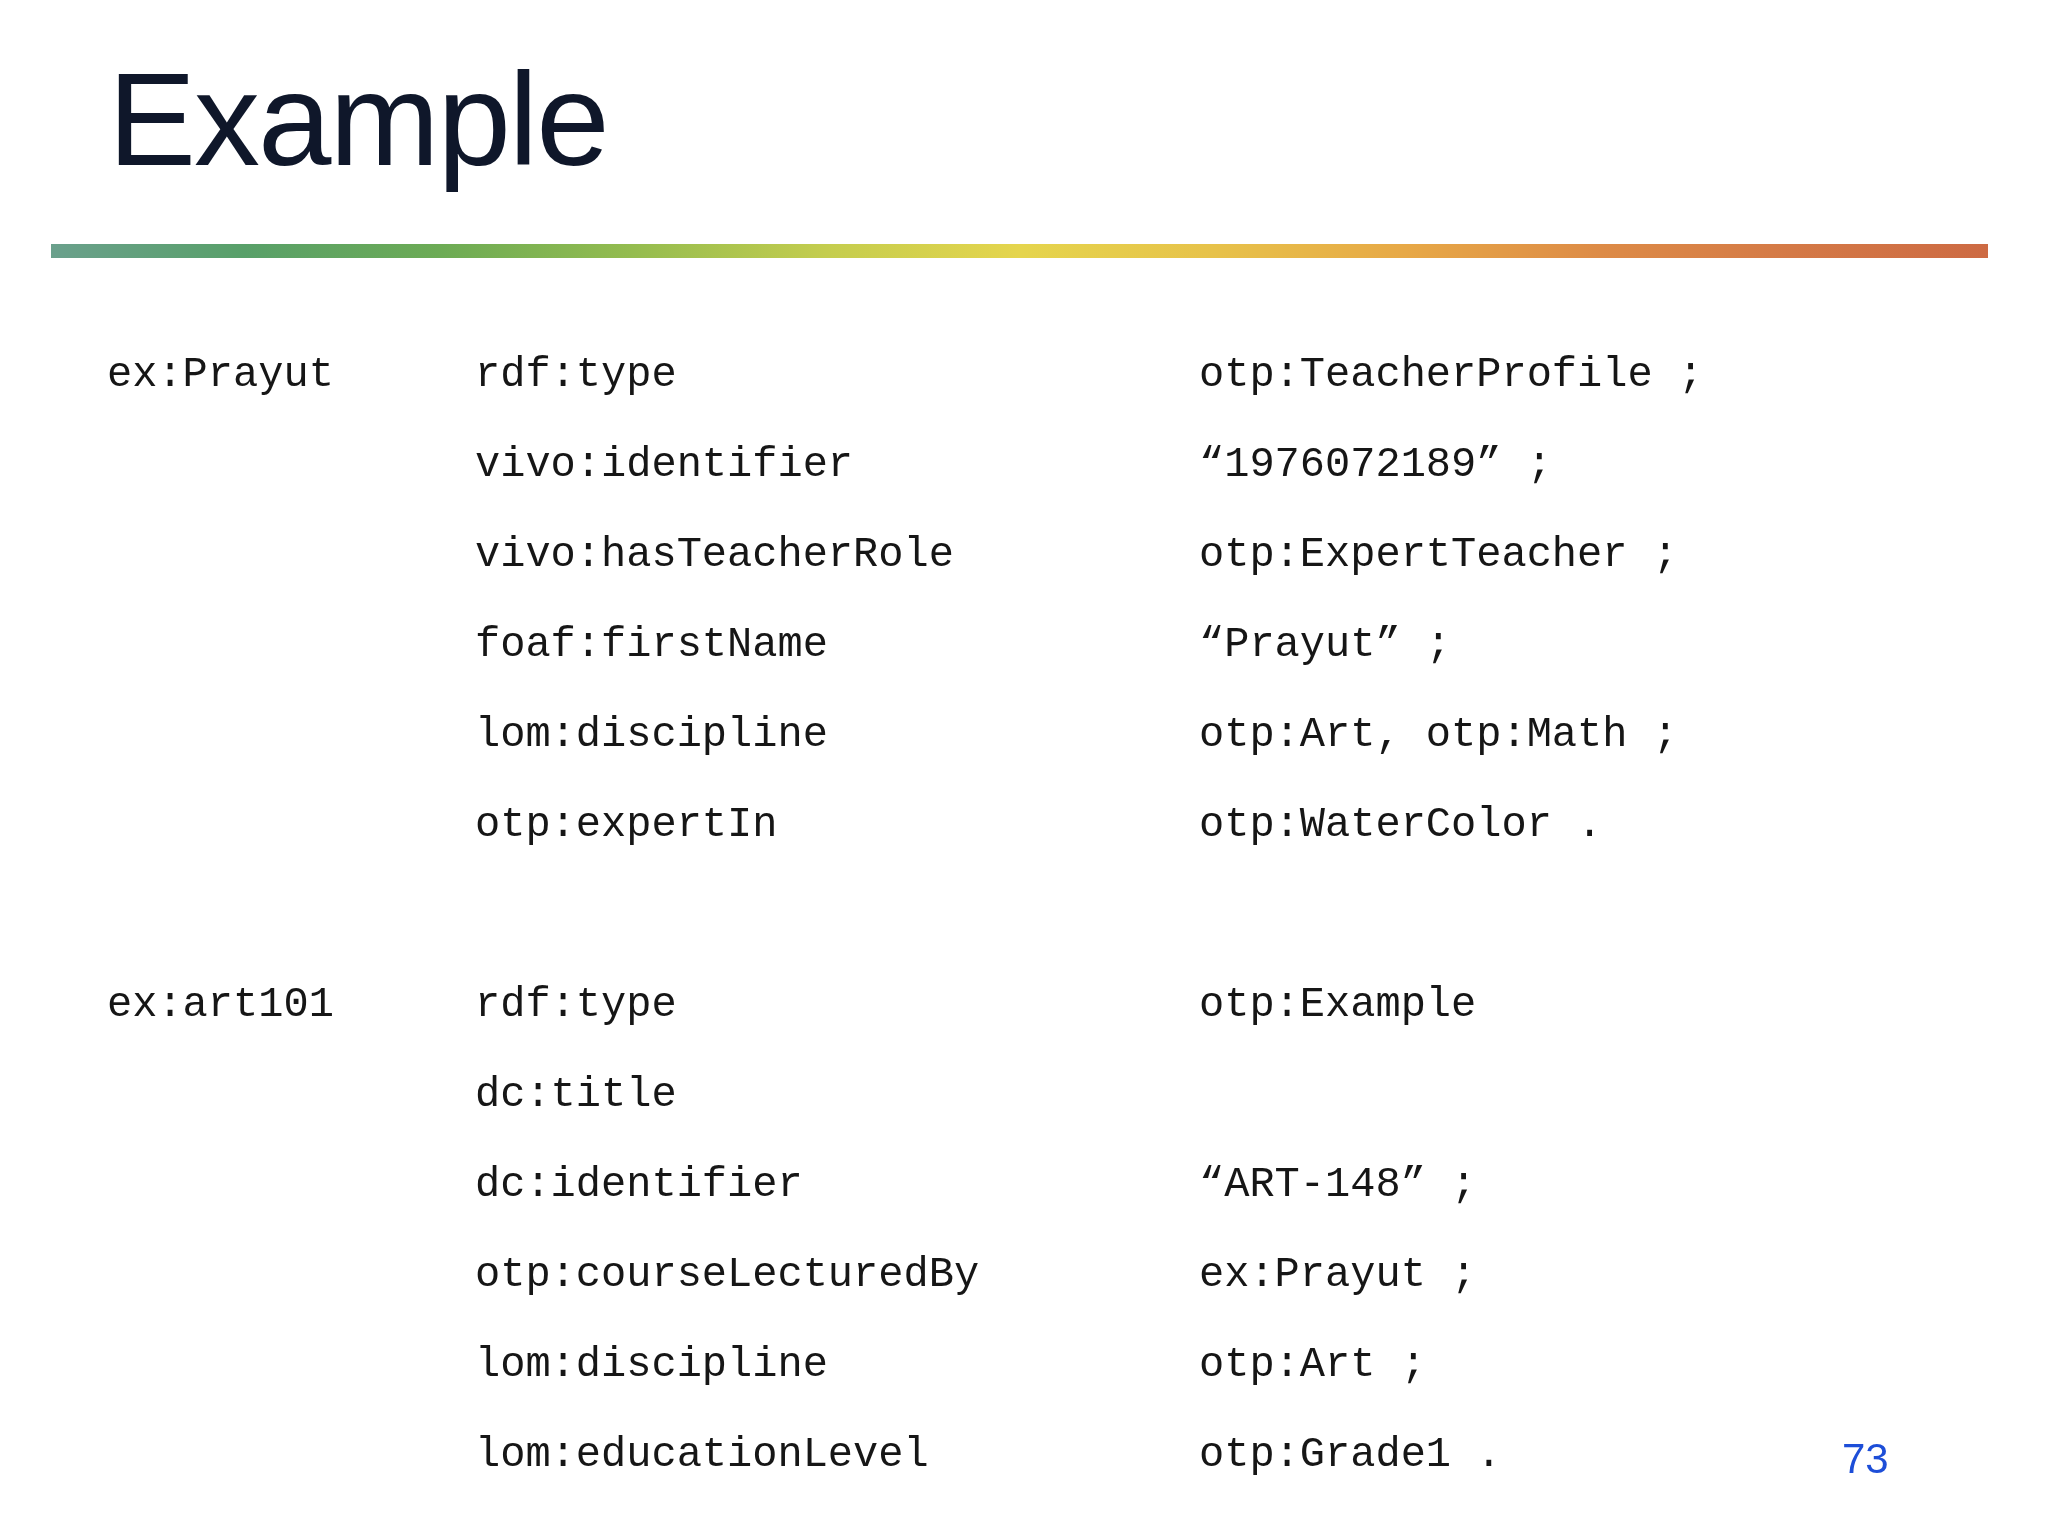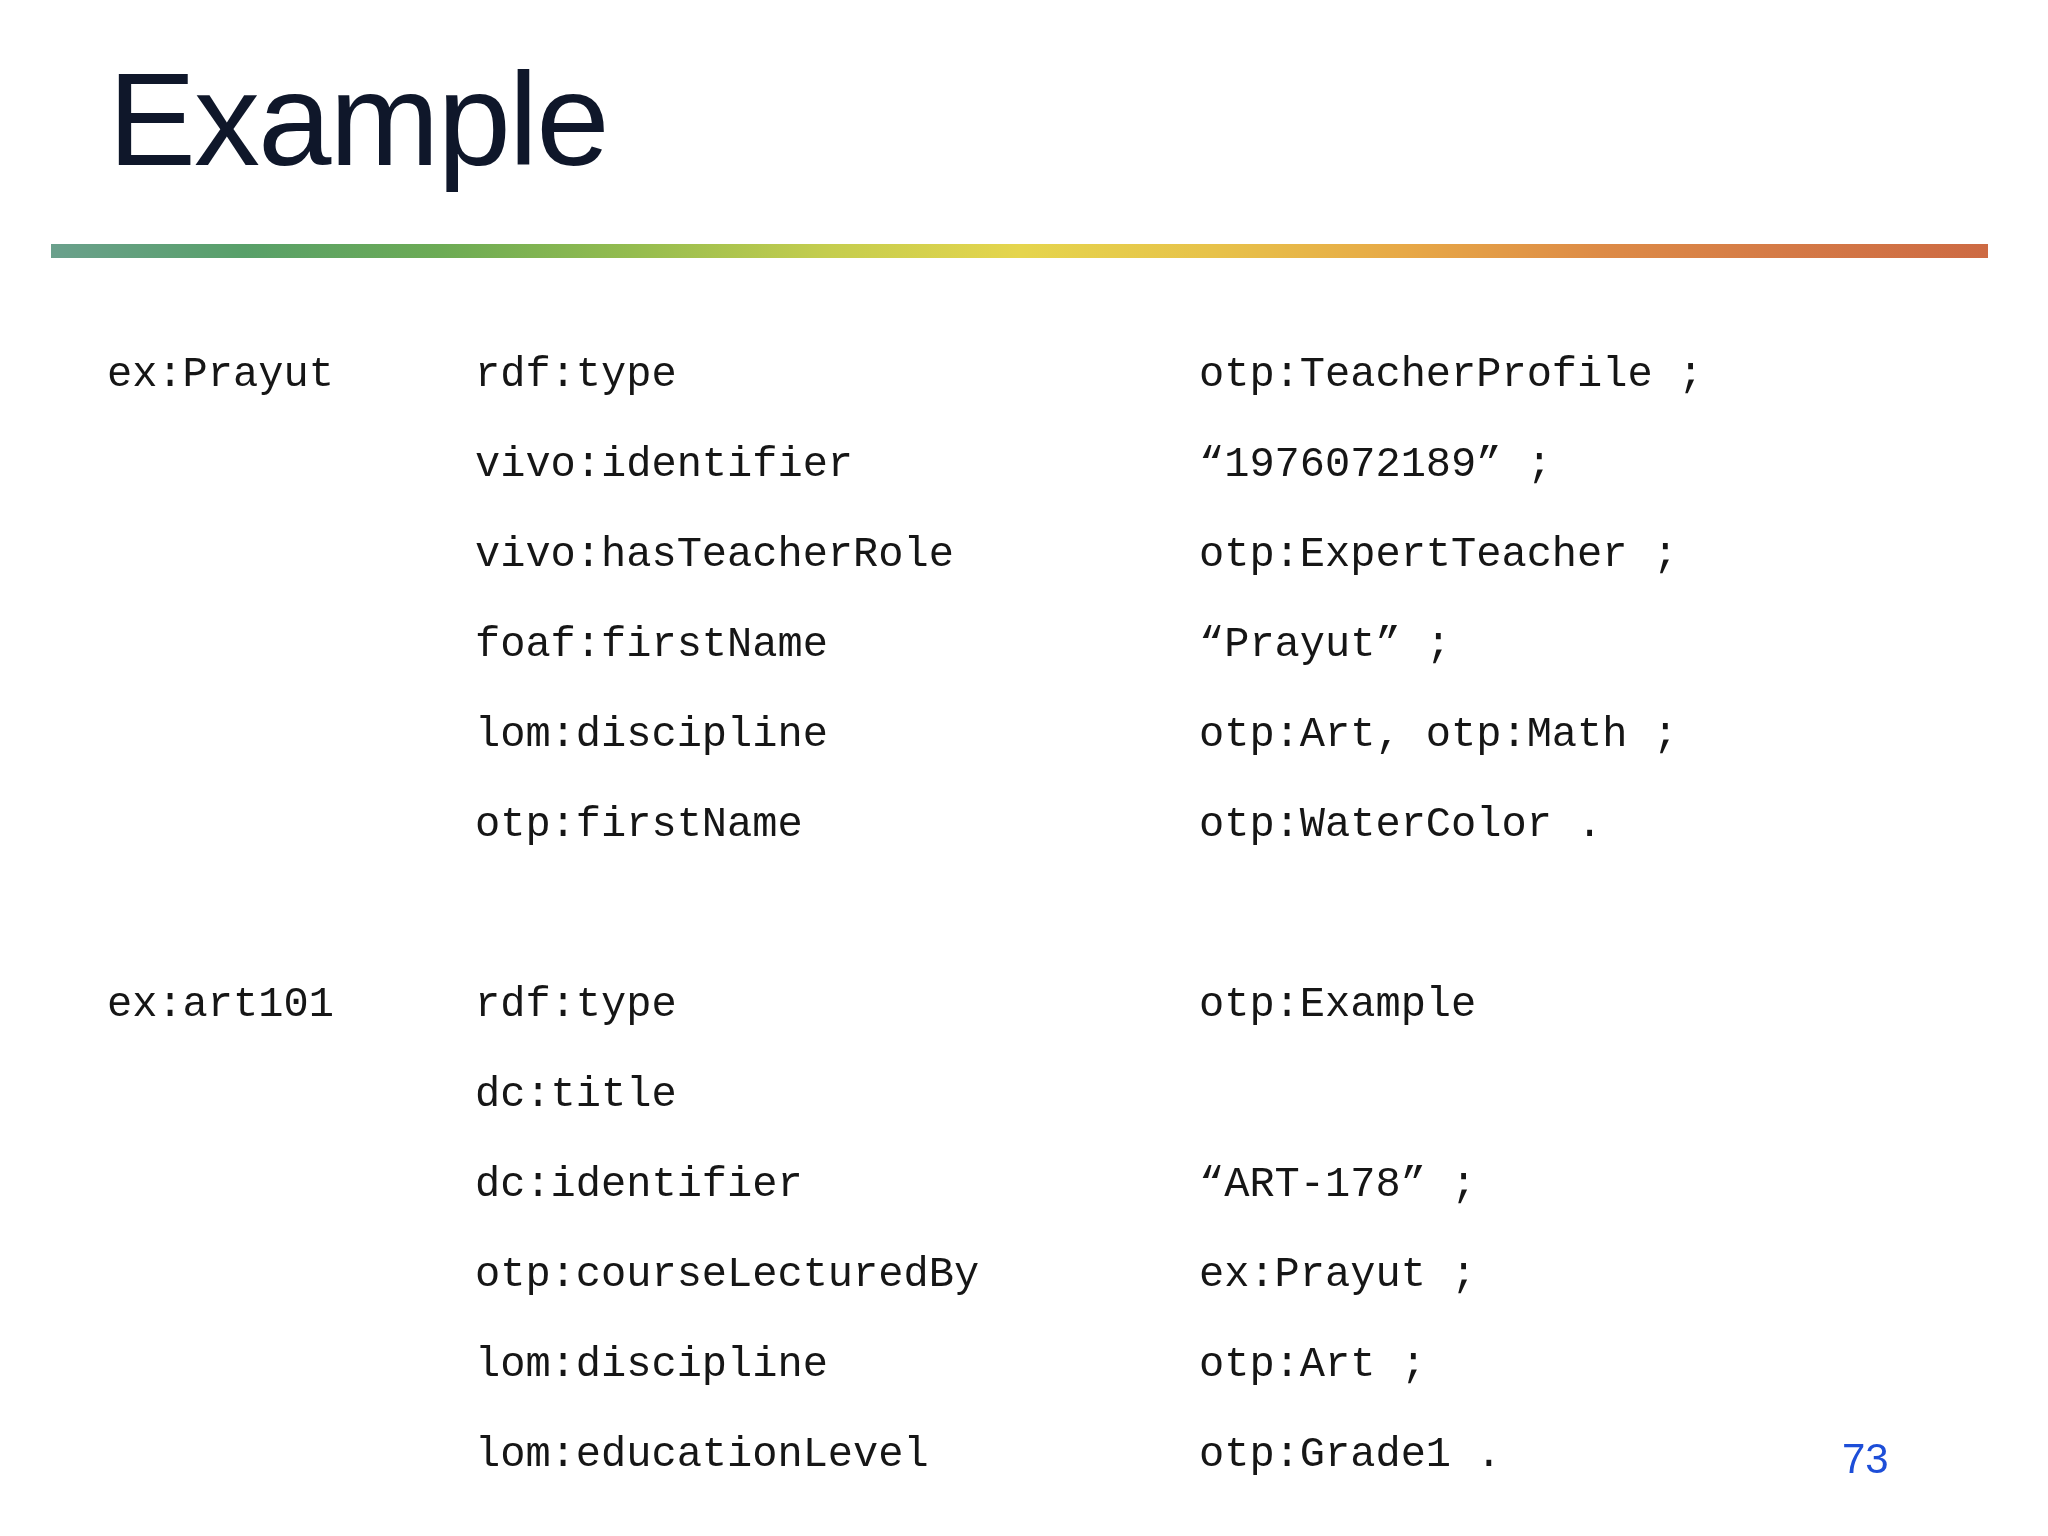--- a/index.html
+++ b/index.html
@@ -87,37 +87,37 @@
     </div>
     <div class="triple-row">
       <span class="cell predicate">foaf:firstName</span>
       <span class="cell object">“Prayut” ;</span>
     </div>
     <div class="triple-row">
       <span class="cell predicate">lom:discipline</span>
       <span class="cell object">otp:Art, otp:Math ;</span>
     </div>
     <div class="triple-row">
-      <span class="cell predicate">otp:firstName</span>
+      <span class="cell predicate">otp:expertIn</span>
       <span class="cell object">otp:WaterColor .</span>
     </div>
 
     <div class="triple-row spacer"></div>
 
     <div class="triple-row">
       <span class="cell subject">ex:art101</span>
       <span class="cell predicate">rdf:type</span>
       <span class="cell object">otp:Example</span>
     </div>
     <div class="triple-row">
       <span class="cell predicate">dc:title</span>
     </div>
     <div class="triple-row">
       <span class="cell predicate">dc:identifier</span>
-      <span class="cell object">“ART-178” ;</span>
+      <span class="cell object">“ART-148” ;</span>
     </div>
     <div class="triple-row">
       <span class="cell predicate">otp:courseLecturedBy</span>
       <span class="cell object">ex:Prayut ;</span>
     </div>
     <div class="triple-row">
       <span class="cell predicate">lom:discipline</span>
       <span class="cell object">otp:Art ;</span>
     </div>
     <div class="triple-row">

